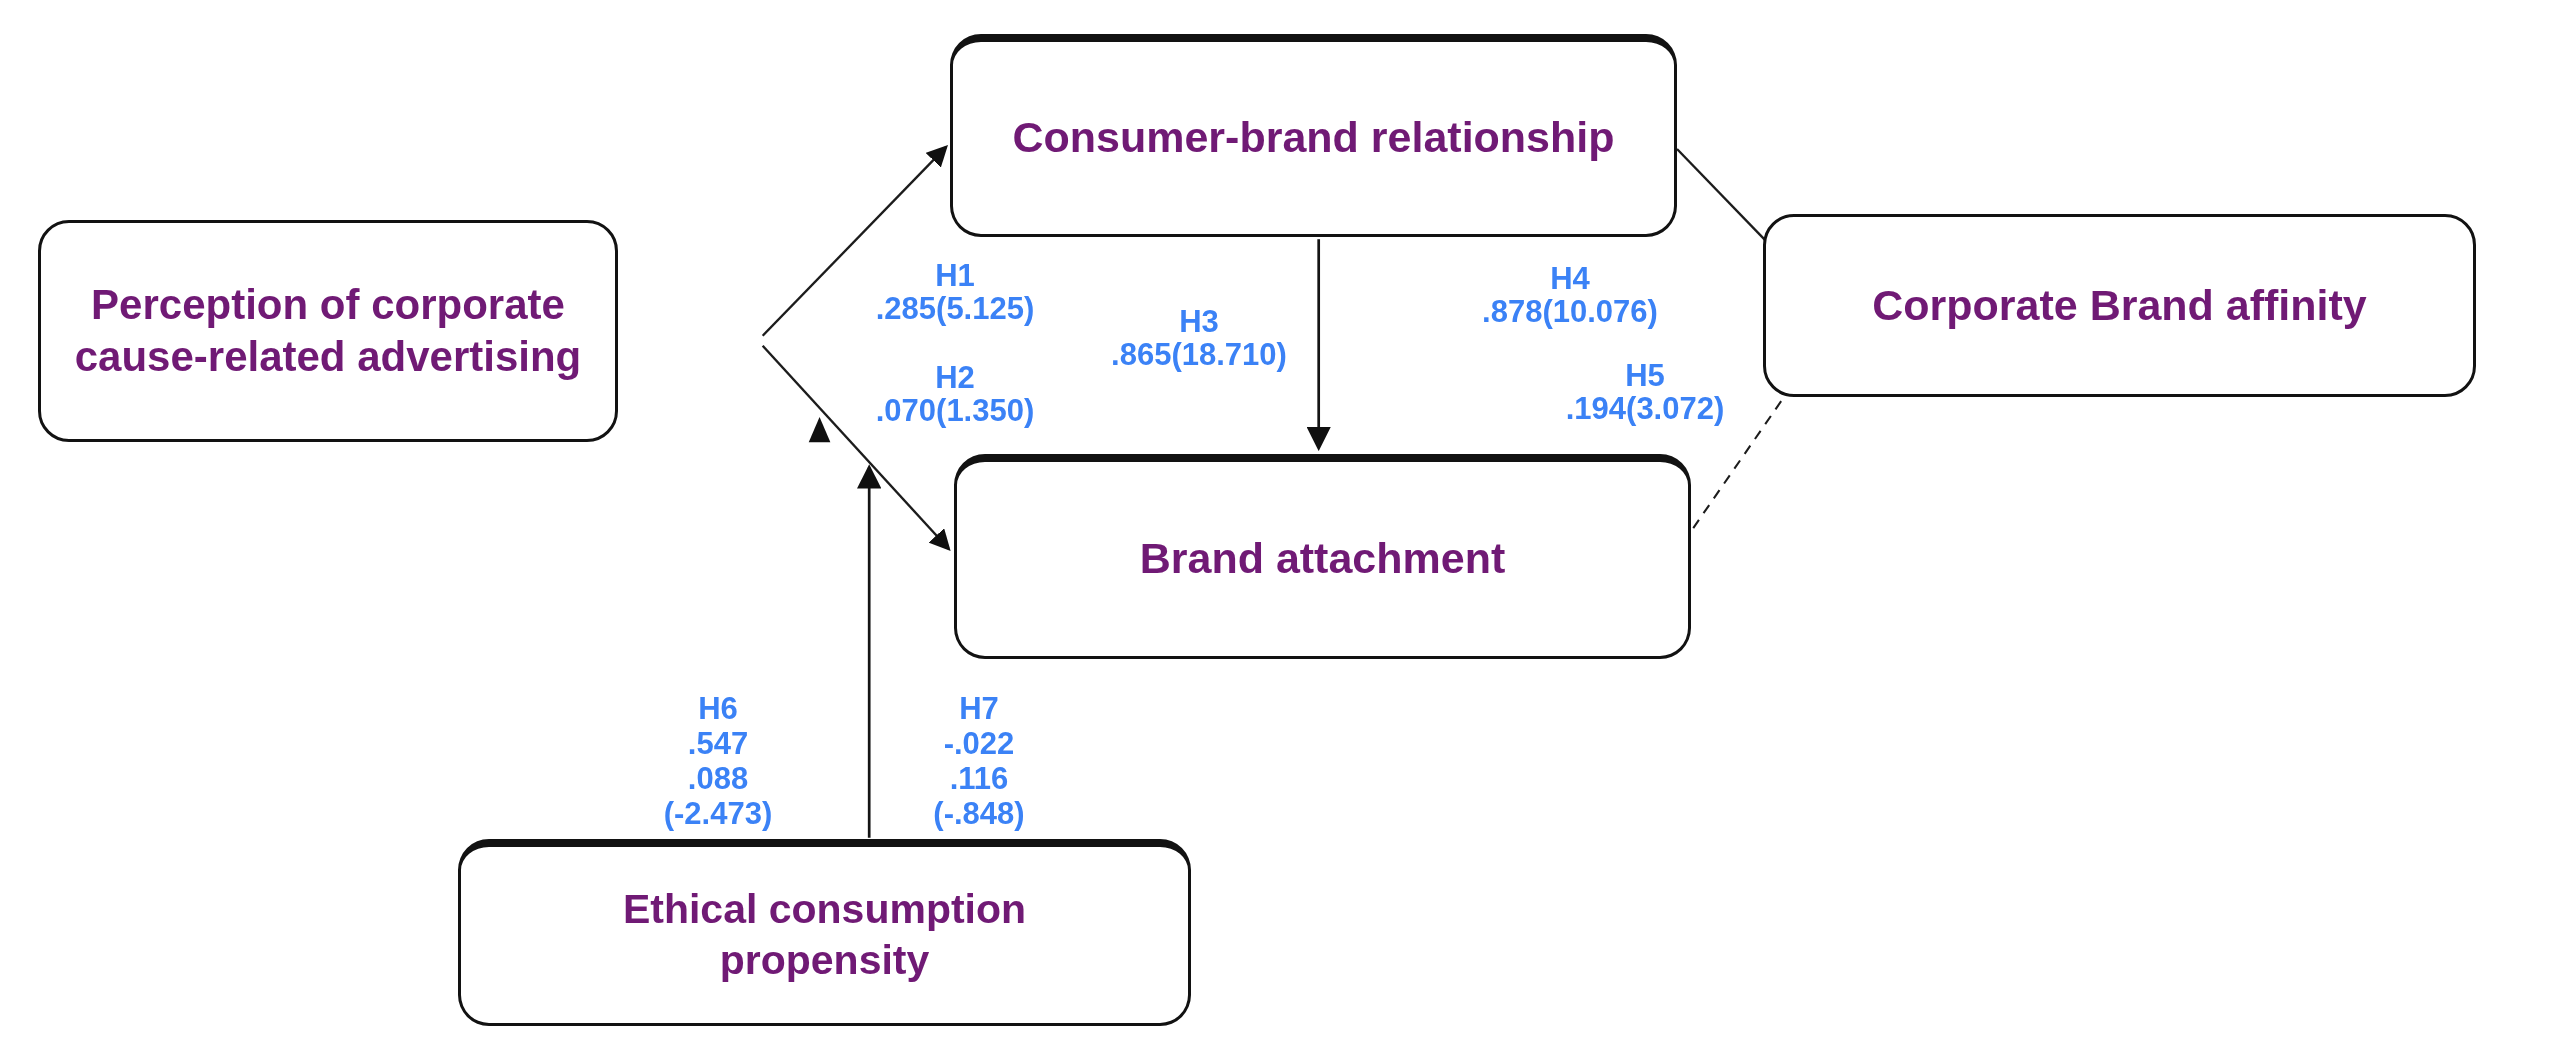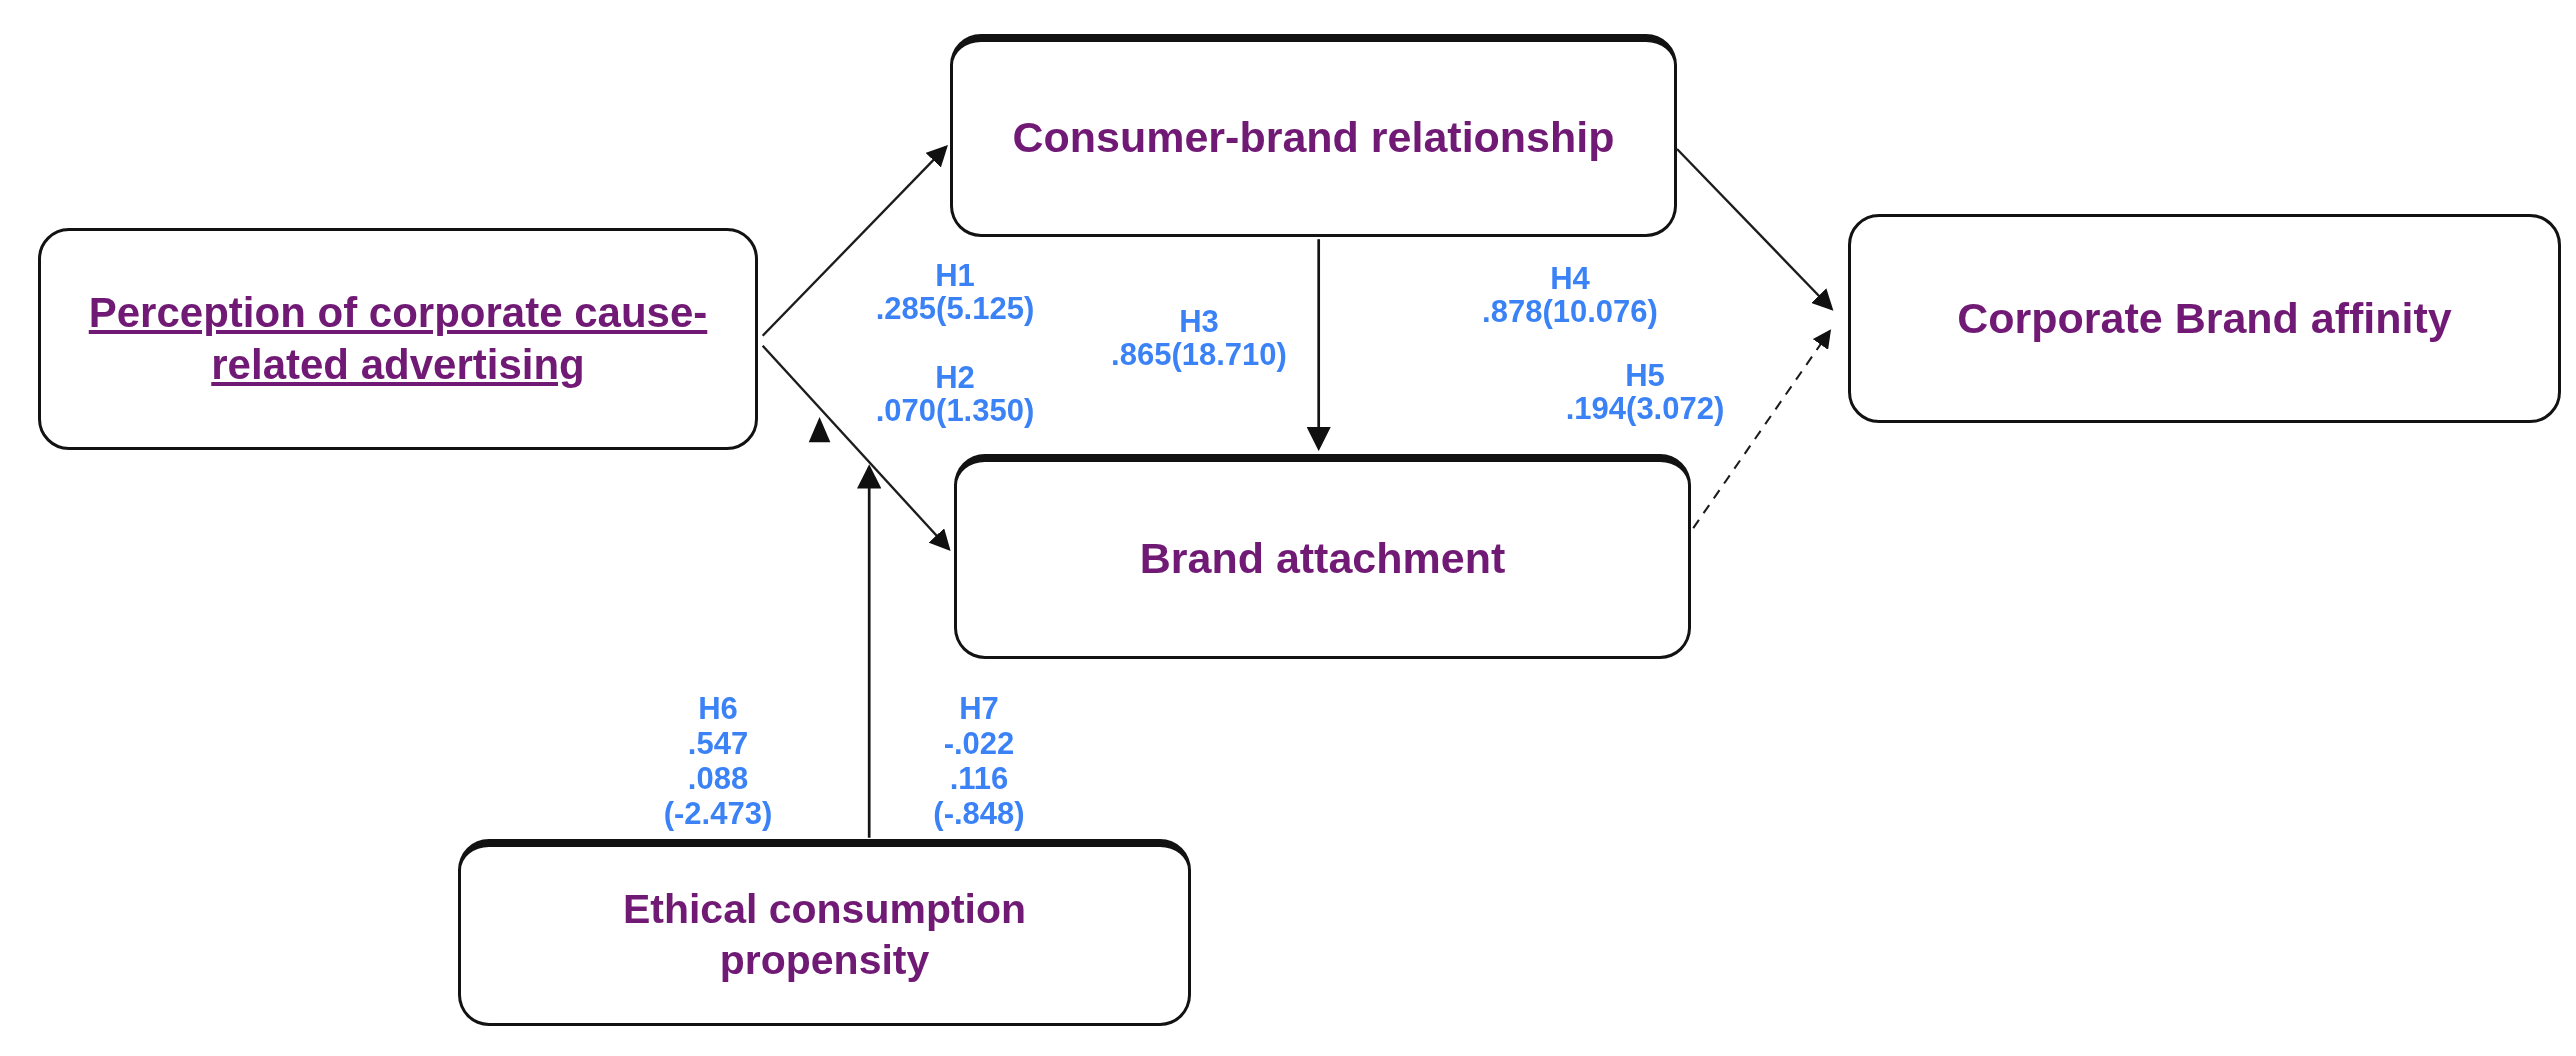--- a/index.html
+++ b/index.html
@@ -8,25 +8,25 @@
   .stage{position:absolute;inset:0;width:2576px;height:1057px;background:#fff;}
   svg.arrows{position:absolute;left:0;top:0;width:2576px;height:1057px;}
 
   .box{position:absolute;box-sizing:border-box;background:#fff;
        border:3.6px solid #121212;border-radius:31px;
        display:flex;align-items:center;justify-content:center;
        text-align:center;font-weight:bold;color:#701a75;}
   .box.thicktop{border-top-width:8.1px;}
   .box .lbl{display:block;line-height:1.25;}
 
-  #box-pccra{left:38px;top:228px;width:720px;height:222px;text-decoration:underline;}
+  #box-pccra{left:38px;top:220px;width:580px;height:222px;}
   #box-pccra .lbl{font-size:42px;width:632px;}
   #box-cbr{left:950px;top:34px;width:727px;height:203px;}
   #box-cbr .lbl{font-size:43px;}
-  #box-cba{left:1848px;top:214px;width:713px;height:209px;border-width:3.2px;}
+  #box-cba{left:1763px;top:214px;width:713px;height:183px;border-width:3.2px;}
   #box-cba .lbl{font-size:43px;}
   #box-ba{left:954px;top:454px;width:737px;height:205px;}
   #box-ba .lbl{font-size:43px;}
   #box-ecp{left:458px;top:839px;width:733px;height:187px;}
   #box-ecp .lbl{font-size:41px;width:505px;}
 
   .plabel{position:absolute;transform:translate(-50%,-50%);
           text-align:center;font-weight:bold;font-size:31px;
           line-height:33px;white-space:nowrap;color:#3b82f6;}
   .plabel.quad{line-height:35px;}

